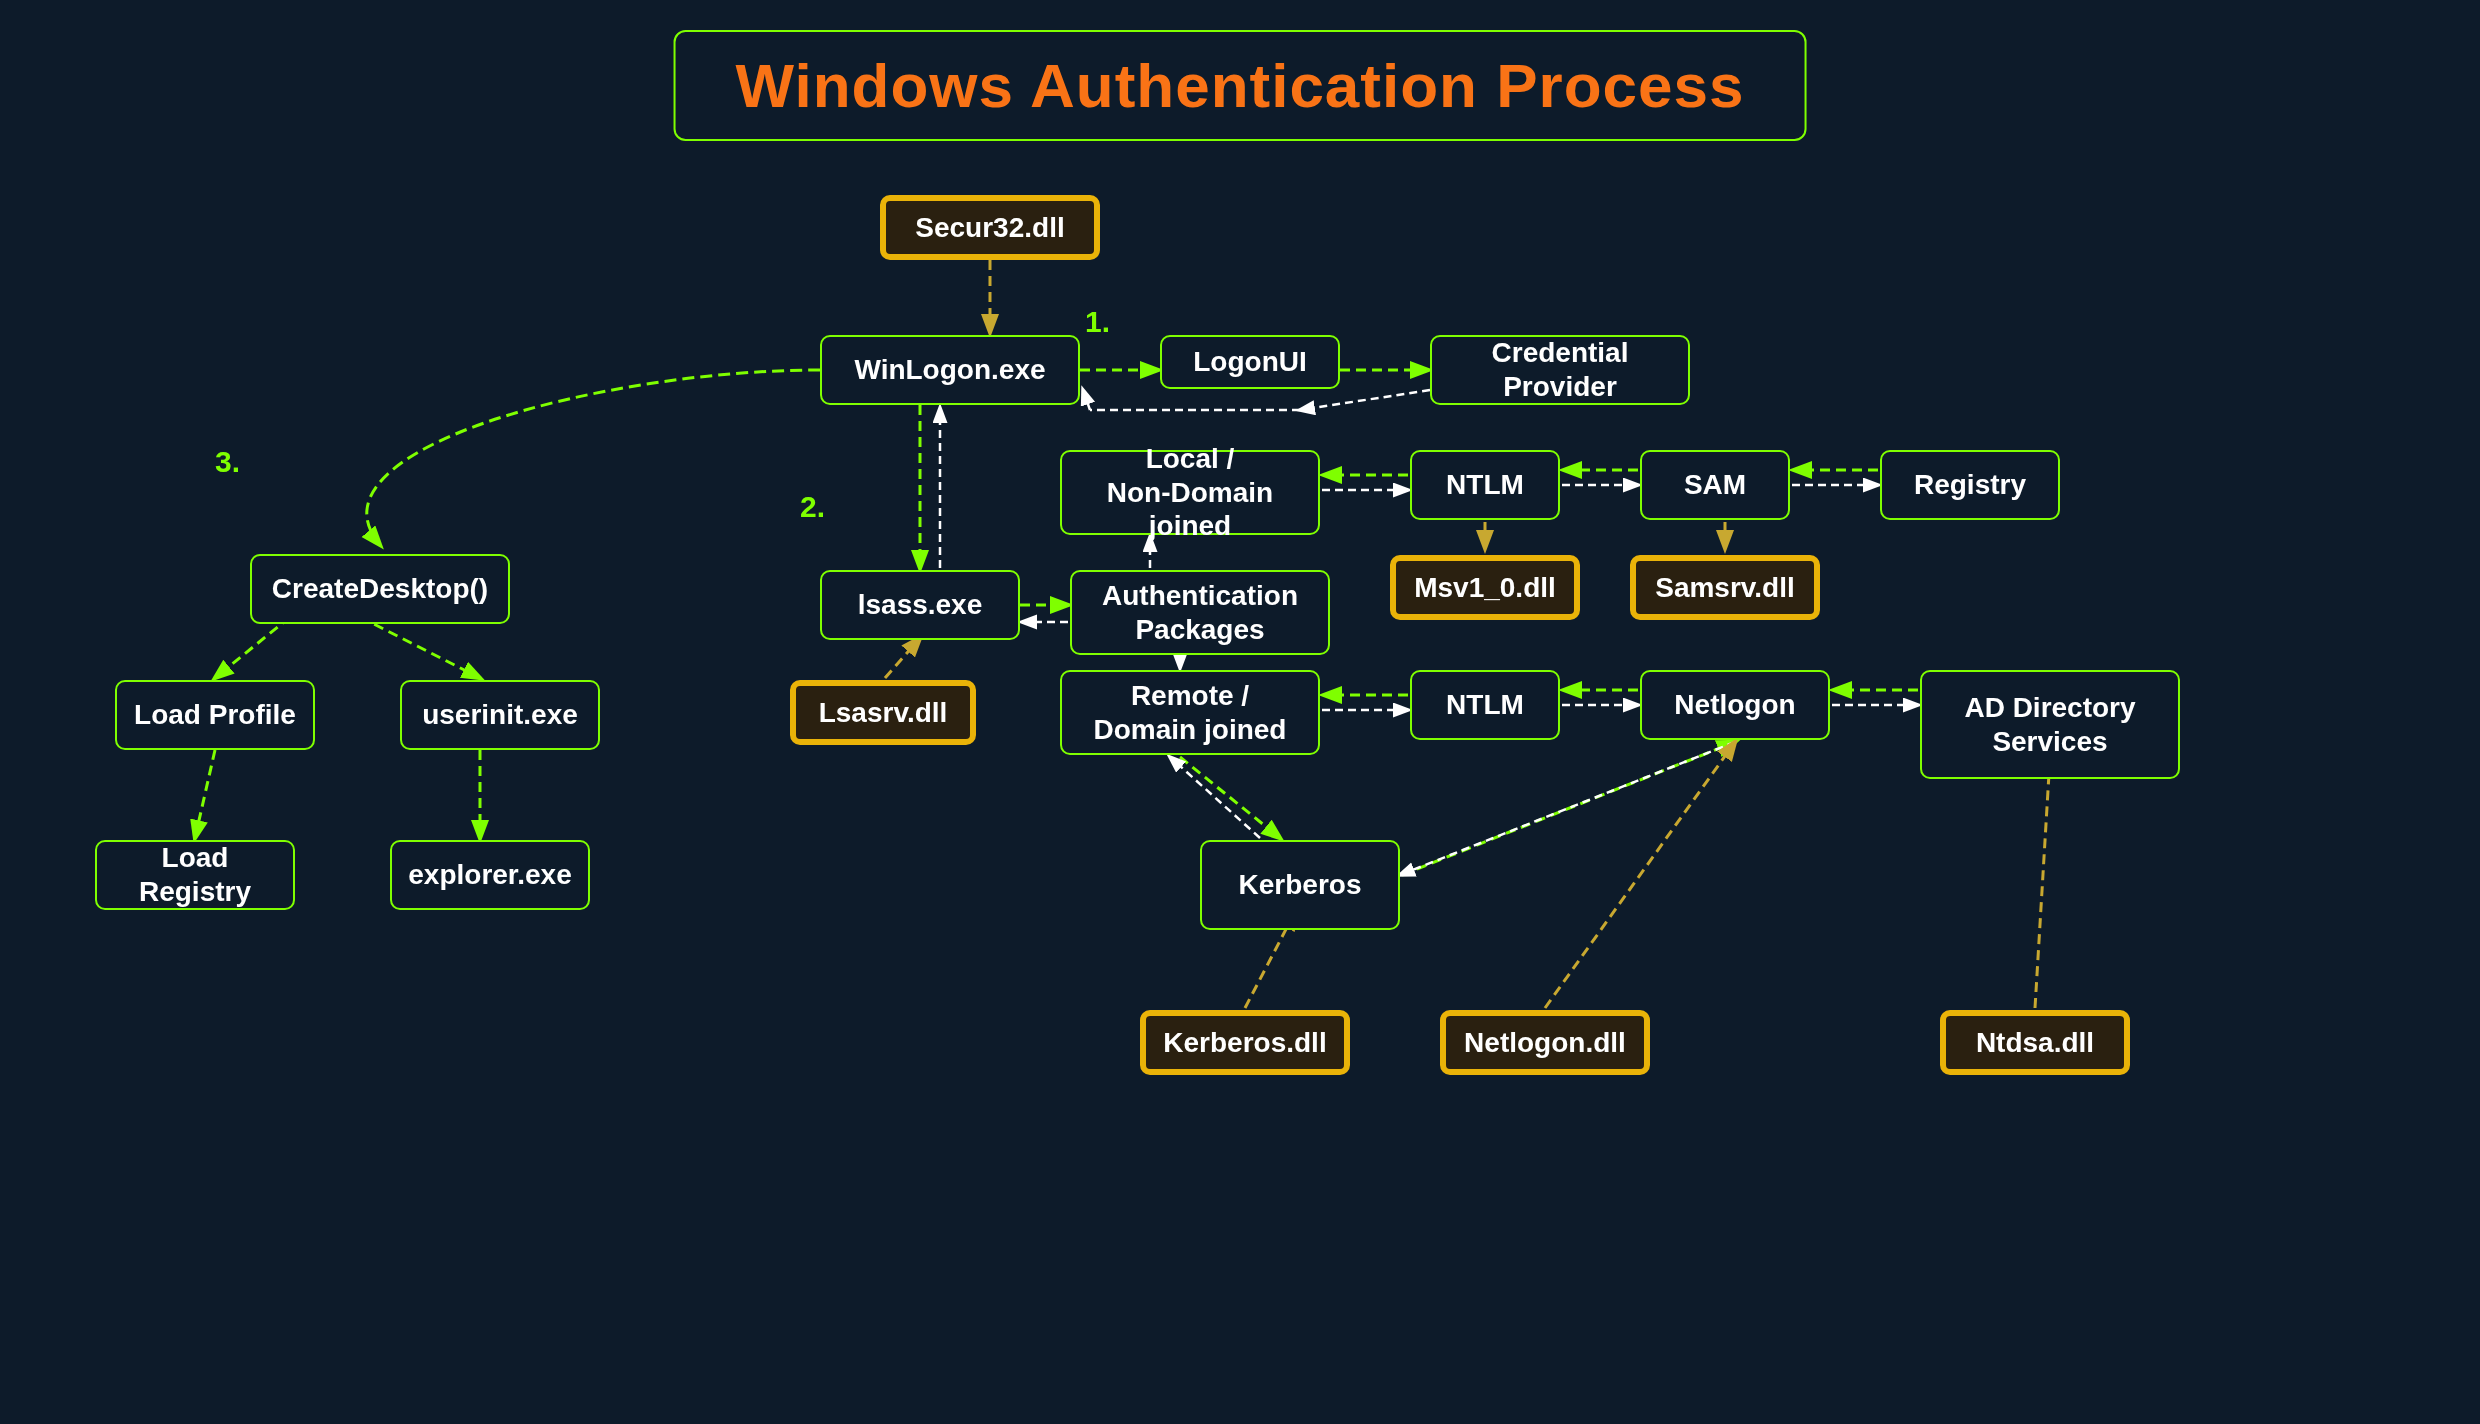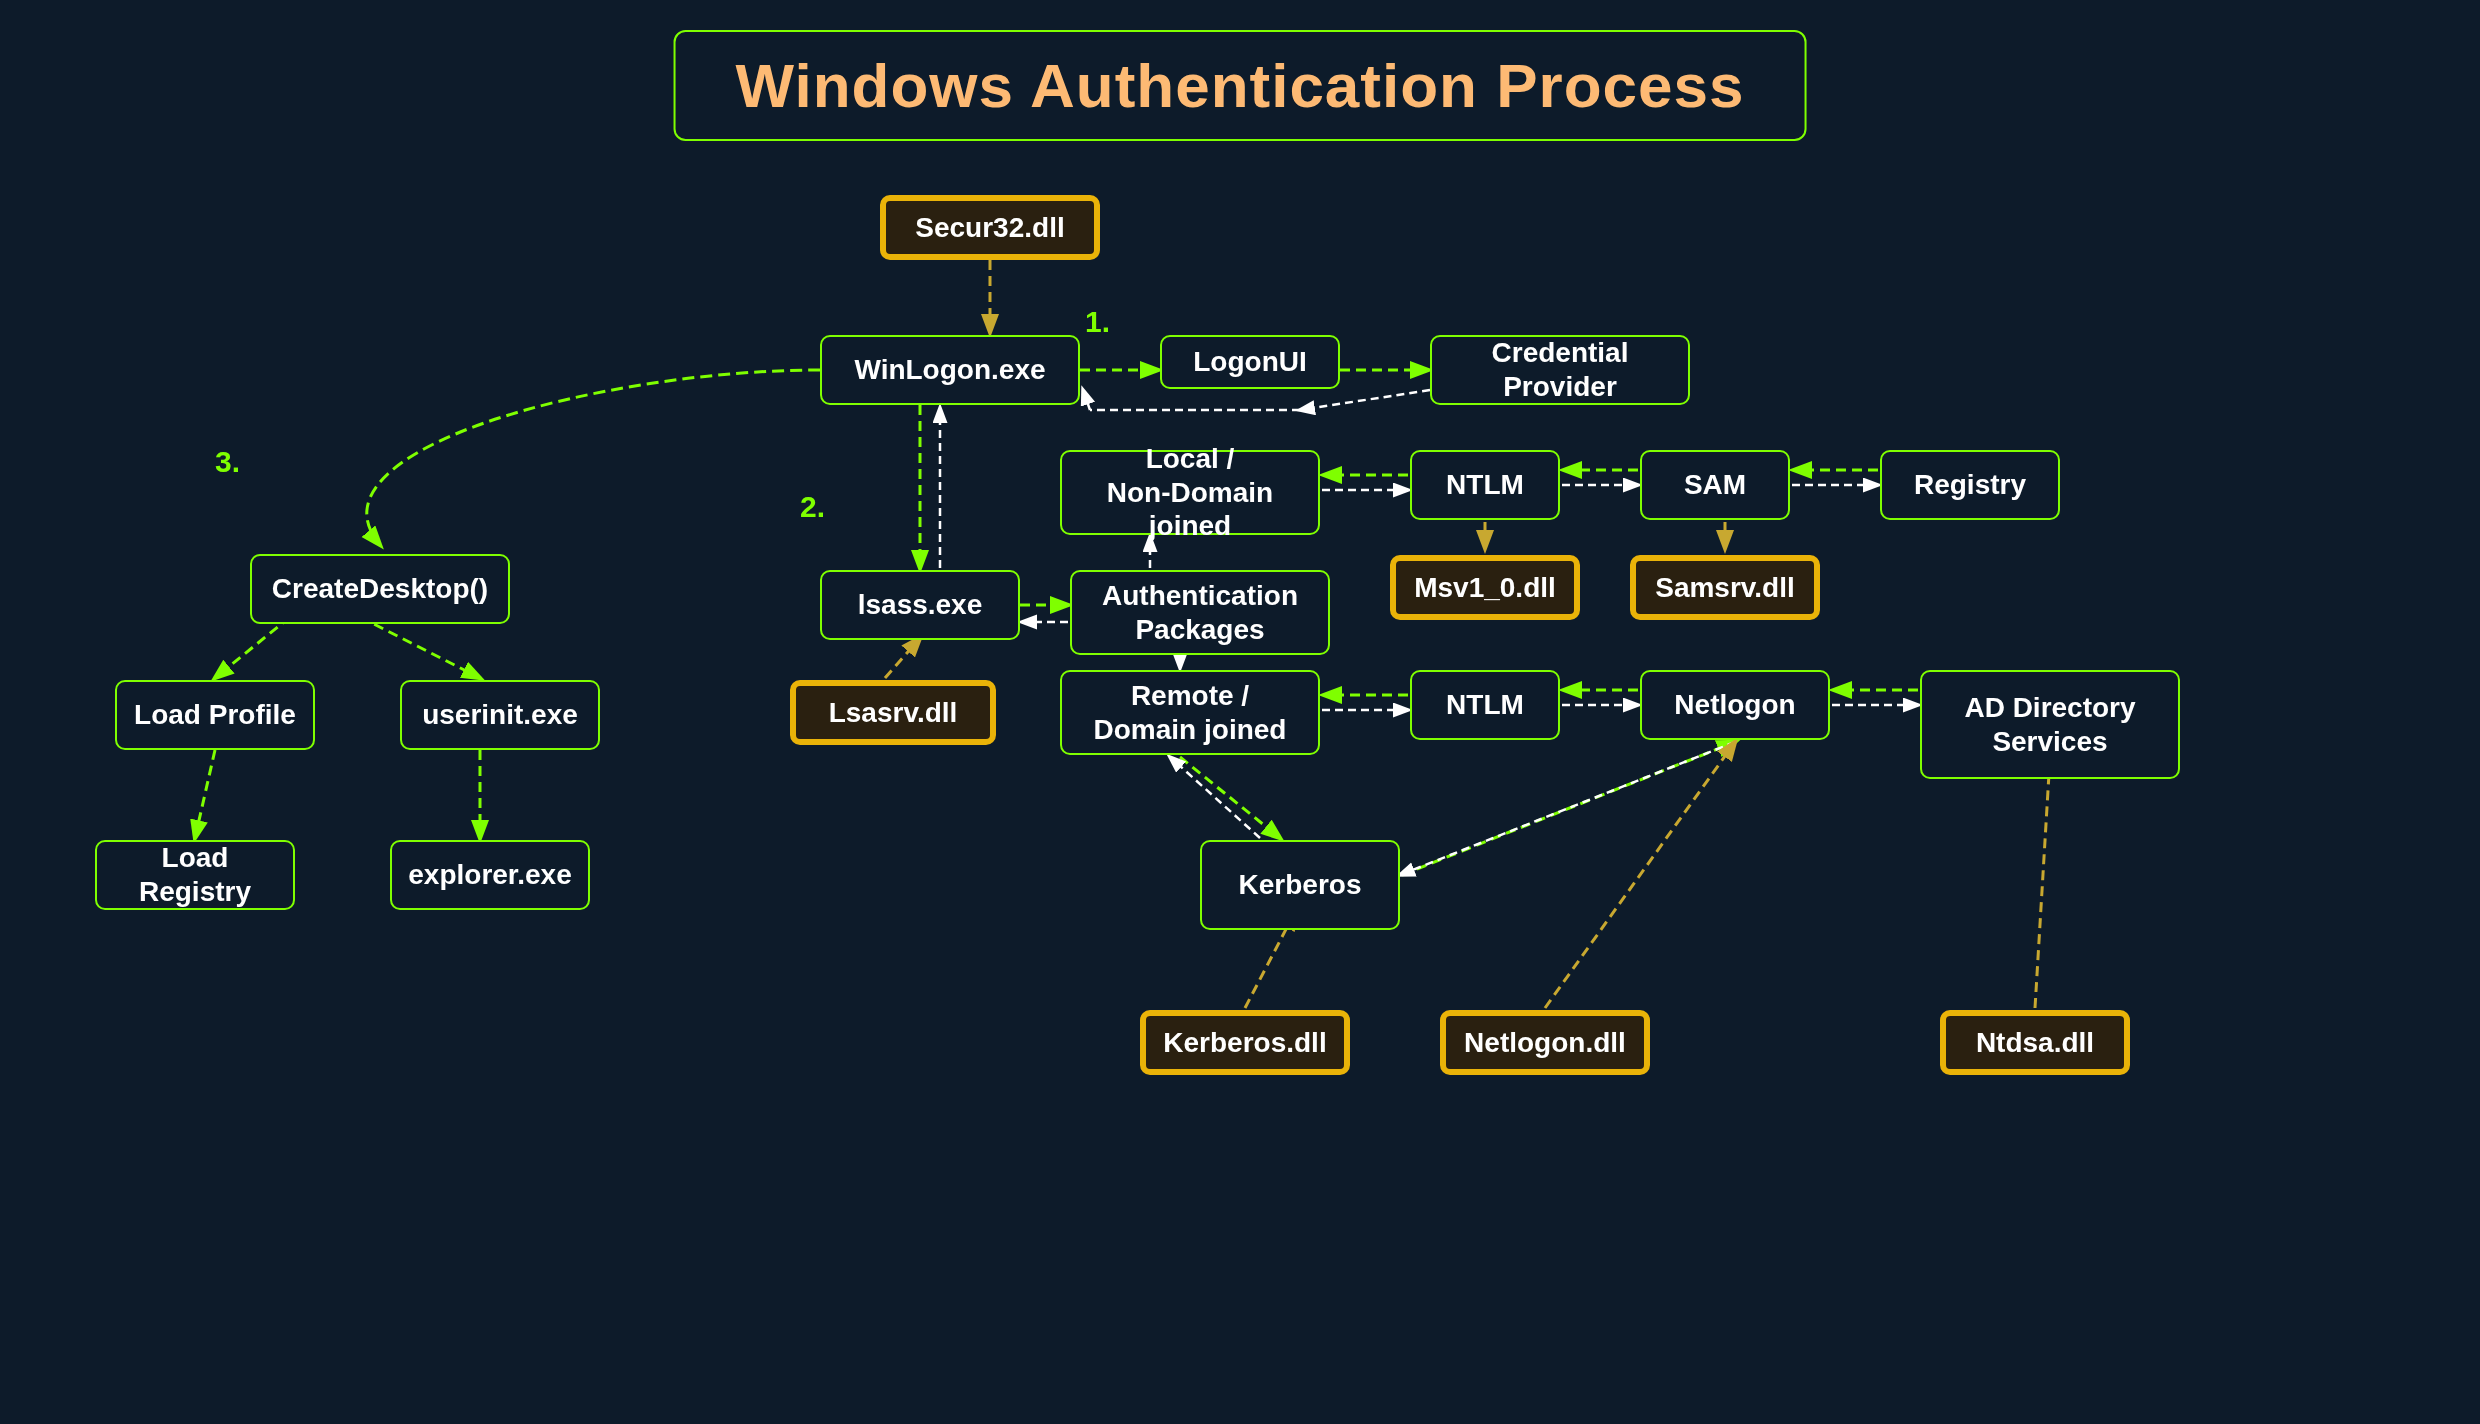--- a/index.html
+++ b/index.html
@@ -23,21 +23,21 @@
       top: 30px;
       left: 50%;
       transform: translateX(-50%);
       border: 2px solid #7fff00;
       border-radius: 12px;
       padding: 18px 60px;
       background: transparent;
     }
 
     .title-text {
-      color: #fdba74;
+      color: #f97316;
       font-size: 62px;
       font-weight: 800;
       white-space: nowrap;
       letter-spacing: 1px;
     }
 
     
     .node {
       position: absolute;
       display: flex;
@@ -191,21 +191,21 @@
 Packages</div>
     <div class="node node-green" style="left: 115px; top: 680px; width: 200px; height: 70px; font-size: 28px; padding: 4px 8px; white-space: pre-line;">Load Profile</div>
     <div class="node node-green" style="left: 400px; top: 680px; width: 200px; height: 70px; font-size: 28px; padding: 4px 8px; white-space: pre-line;">userinit.exe</div>
     <div class="node node-green" style="left: 1060px; top: 450px; width: 260px; height: 85px; font-size: 28px; padding: 4px 8px; white-space: pre-line;">Local /
 Non-Domain joined</div>
     <div class="node node-green" style="left: 1410px; top: 450px; width: 150px; height: 70px; font-size: 28px; padding: 4px 8px; white-space: pre-line;">NTLM</div>
     <div class="node node-green" style="left: 1640px; top: 450px; width: 150px; height: 70px; font-size: 28px; padding: 4px 8px; white-space: pre-line;">SAM</div>
     <div class="node node-green" style="left: 1880px; top: 450px; width: 180px; height: 70px; font-size: 28px; padding: 4px 8px; white-space: pre-line;">Registry</div>
     <div class="node node-dark" style="left: 1390px; top: 555px; width: 190px; height: 65px; font-size: 28px; padding: 4px 8px; white-space: pre-line;">Msv1_0.dll</div>
     <div class="node node-dark" style="left: 1630px; top: 555px; width: 190px; height: 65px; font-size: 28px; padding: 4px 8px; white-space: pre-line;">Samsrv.dll</div>
-    <div class="node node-dark" style="left: 790px; top: 680px; width: 206px; height: 65px; font-size: 28px; padding: 4px 8px; white-space: pre-line;">Lsasrv.dll</div>
+    <div class="node node-dark" style="left: 790px; top: 680px; width: 186px; height: 65px; font-size: 28px; padding: 4px 8px; white-space: pre-line;">Lsasrv.dll</div>
     <div class="node node-green" style="left: 1060px; top: 670px; width: 260px; height: 85px; font-size: 28px; padding: 4px 8px; white-space: pre-line;">Remote /
 Domain joined</div>
     <div class="node node-green" style="left: 1410px; top: 670px; width: 150px; height: 70px; font-size: 28px; padding: 4px 8px; white-space: pre-line;">NTLM</div>
     <div class="node node-green" style="left: 1640px; top: 670px; width: 190px; height: 70px; font-size: 28px; padding: 4px 8px; white-space: pre-line;">Netlogon</div>
     <div class="node node-green" style="left: 1920px; top: 670px; width: 260px; height: 109px; font-size: 28px; padding: 4px 8px; white-space: pre-line;">AD Directory
 Services</div>
     <div class="node node-green" style="left: 1200px; top: 840px; width: 200px; height: 90px; font-size: 28px; padding: 4px 8px; white-space: pre-line;">Kerberos</div>
     <div class="node node-green" style="left: 95px; top: 840px; width: 200px; height: 70px; font-size: 28px; padding: 4px 8px; white-space: pre-line;">Load Registry</div>
     <div class="node node-green" style="left: 390px; top: 840px; width: 200px; height: 70px; font-size: 28px; padding: 4px 8px; white-space: pre-line;">explorer.exe</div>
     <div class="node node-dark" style="left: 1140px; top: 1010px; width: 210px; height: 65px; font-size: 28px; padding: 4px 8px; white-space: pre-line;">Kerberos.dll</div>

